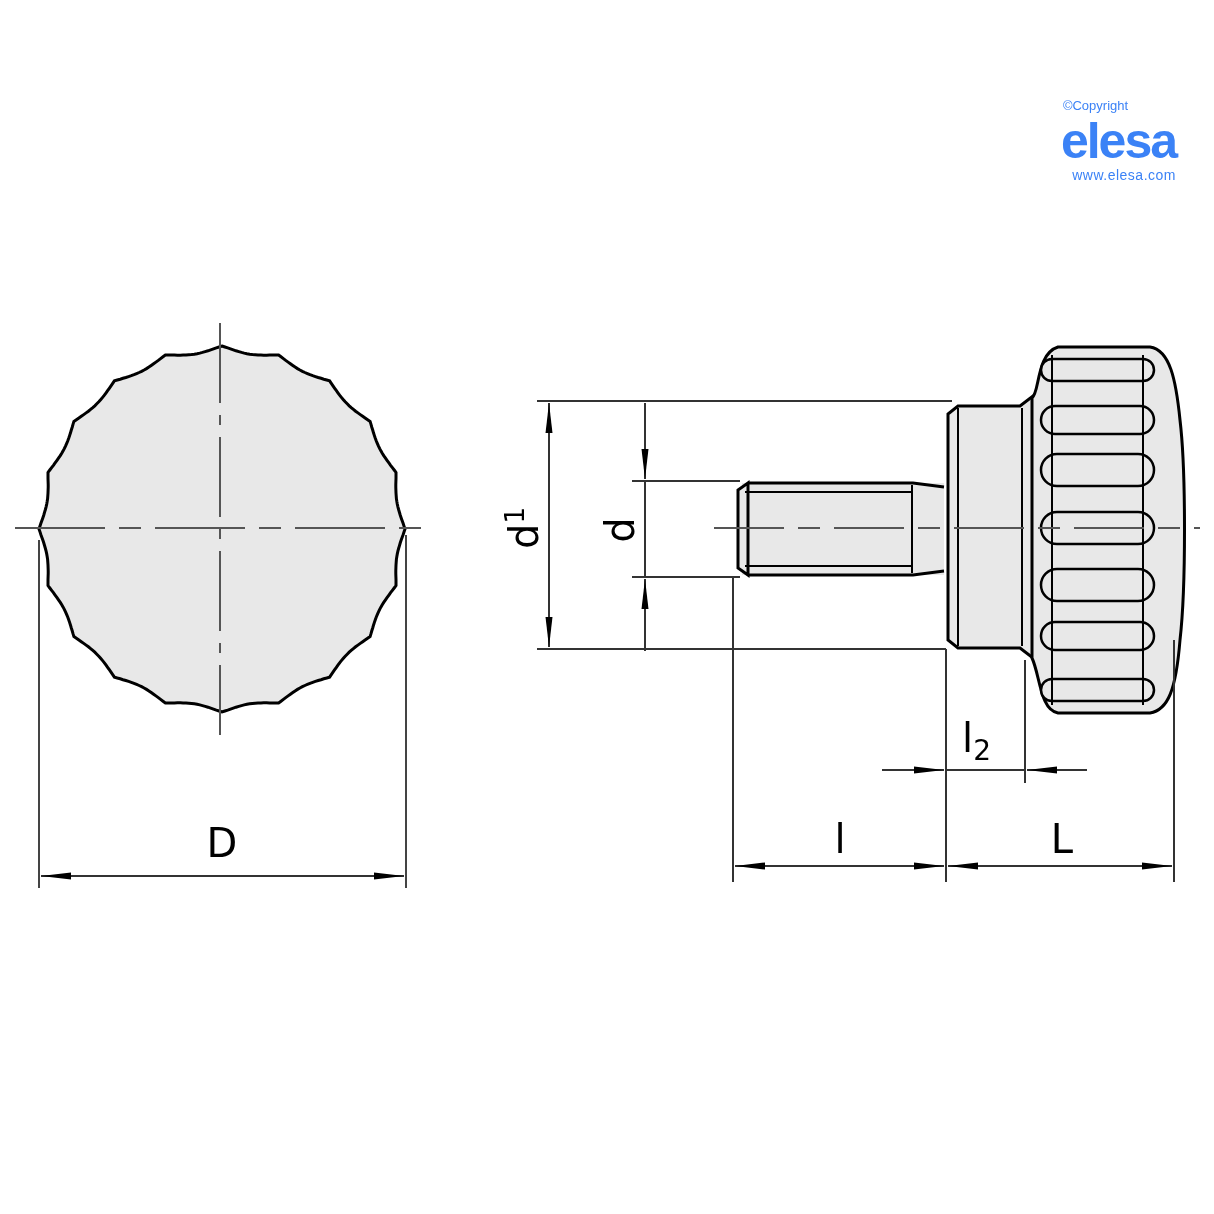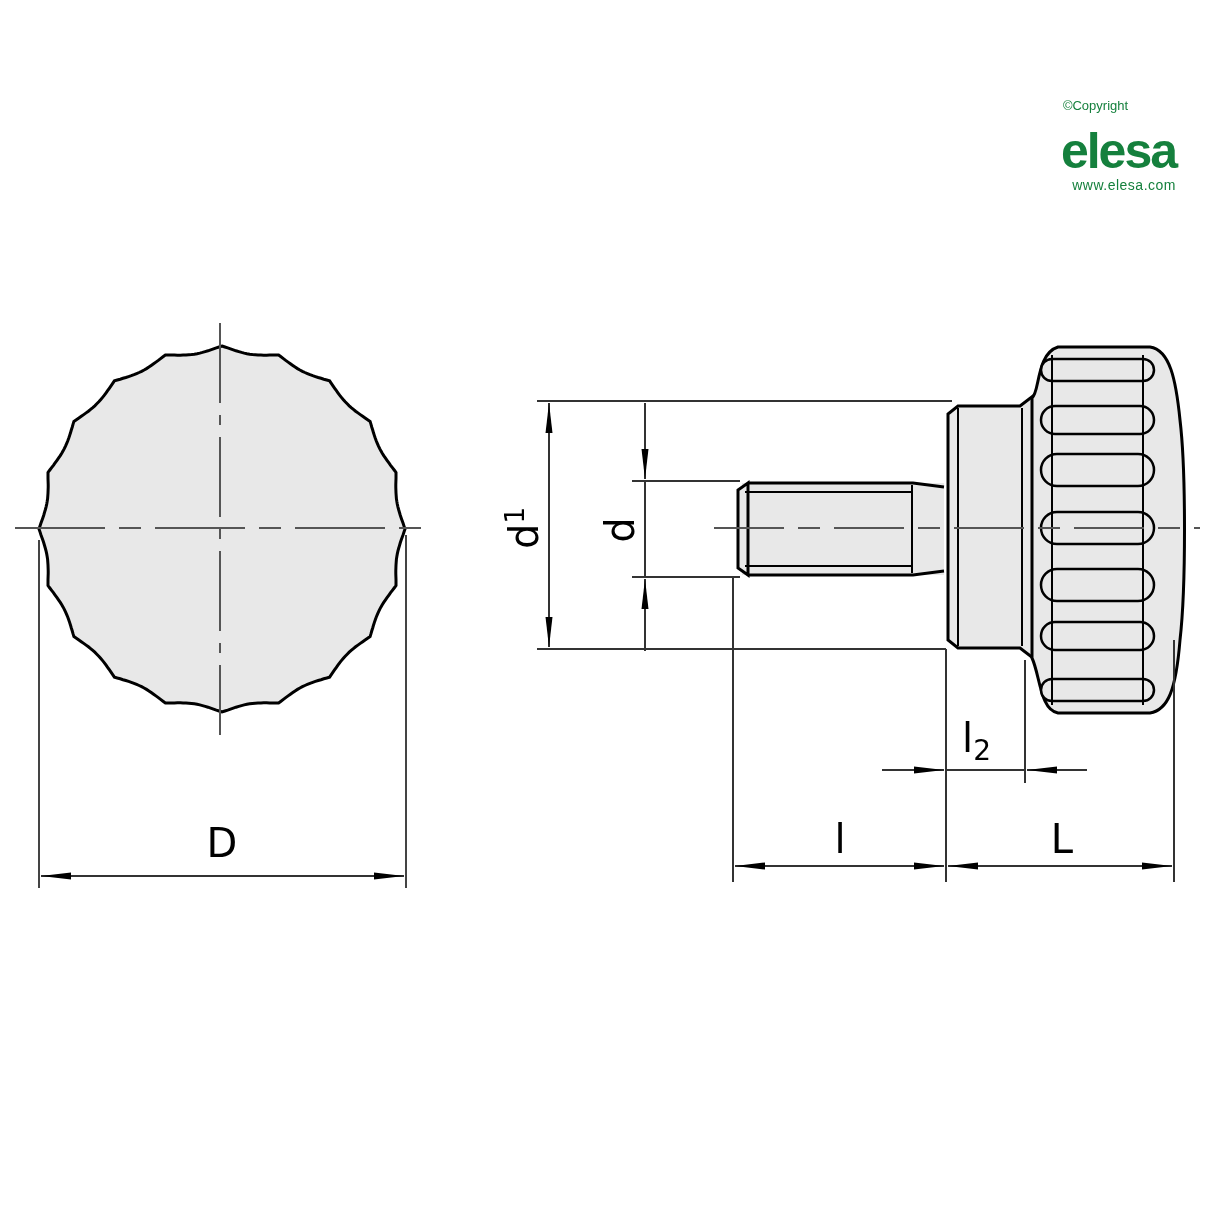--- a/index.html
+++ b/index.html
@@ -1,21 +1,21 @@
 <!DOCTYPE html>
 <html><head>
 <meta charset="utf-8">
 <style>
   html, body { margin: 0; padding: 0; background: #ffffff; }
   body { width: 1214px; height: 1214px; position: relative; overflow: hidden;
          font-family: "Liberation Sans", sans-serif; }
   #drawing { position: absolute; left: 0; top: 0; }
-  .logo { position: absolute; right: 38px; top: 98px; text-align: left; color: #15803d; }
+  .logo { position: absolute; right: 38px; top: 98px; text-align: left; color: #3b82f6; }
   .logo .copy { font-size: 13px; margin-left: 2px; }
-  .logo .brand { font-size: 50px; font-weight: bold; letter-spacing: -2px; line-height: 48px; margin-top: 14px; }
+  .logo .brand { font-size: 50px; font-weight: bold; letter-spacing: -2px; line-height: 48px; margin-top: 4px; }
   .logo .url { font-size: 14px; letter-spacing: 0.5px; margin-top: 2px; text-align: right; }
   .dimtxt { font-family: "DejaVu Sans", sans-serif; fill: #000; }
 </style>
 </head>
 <body>
 
 <div class="logo">
   <div class="copy">©Copyright</div>
   <div class="brand">elesa</div>
   <div class="url">www.elesa.com</div>

